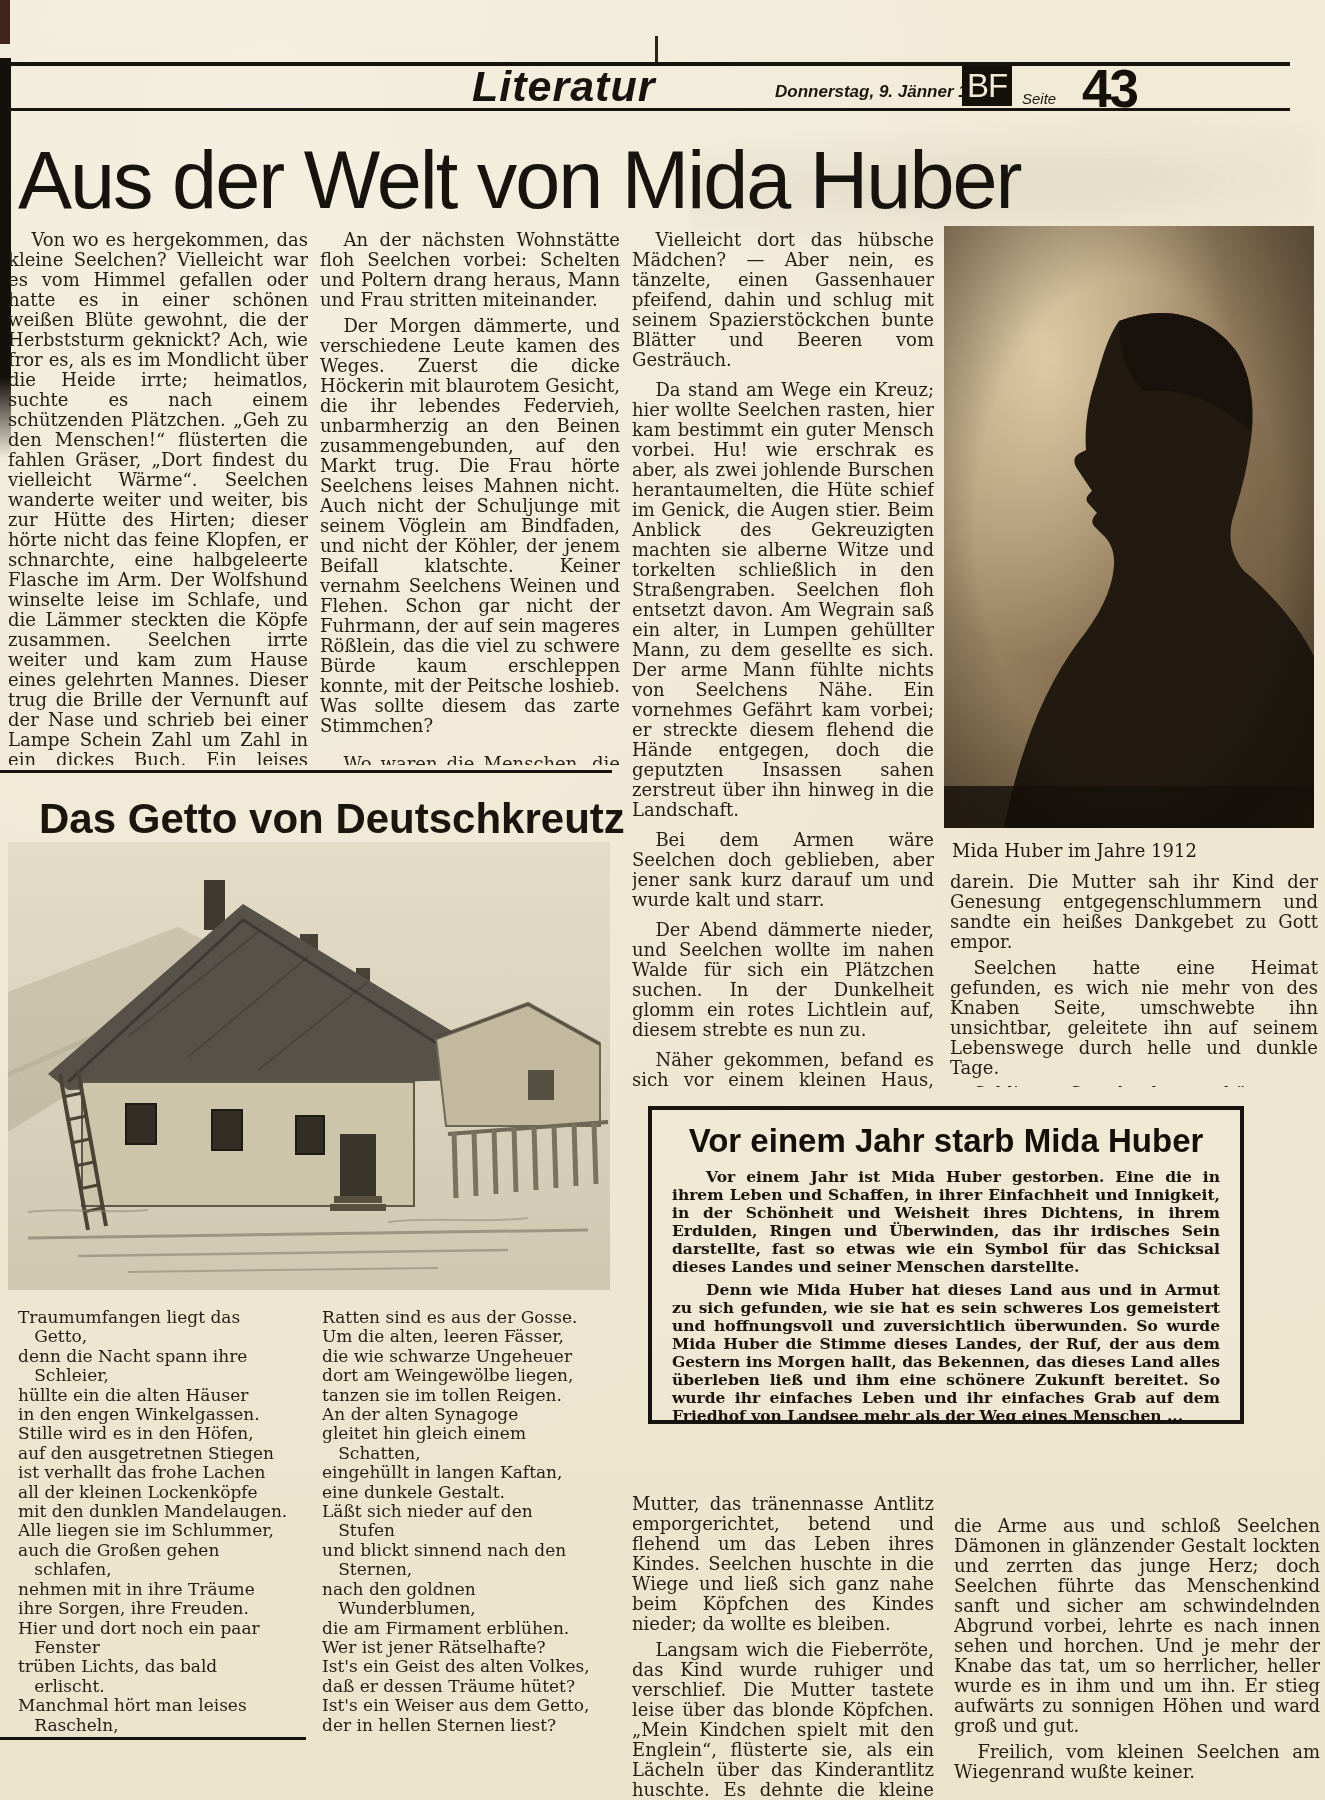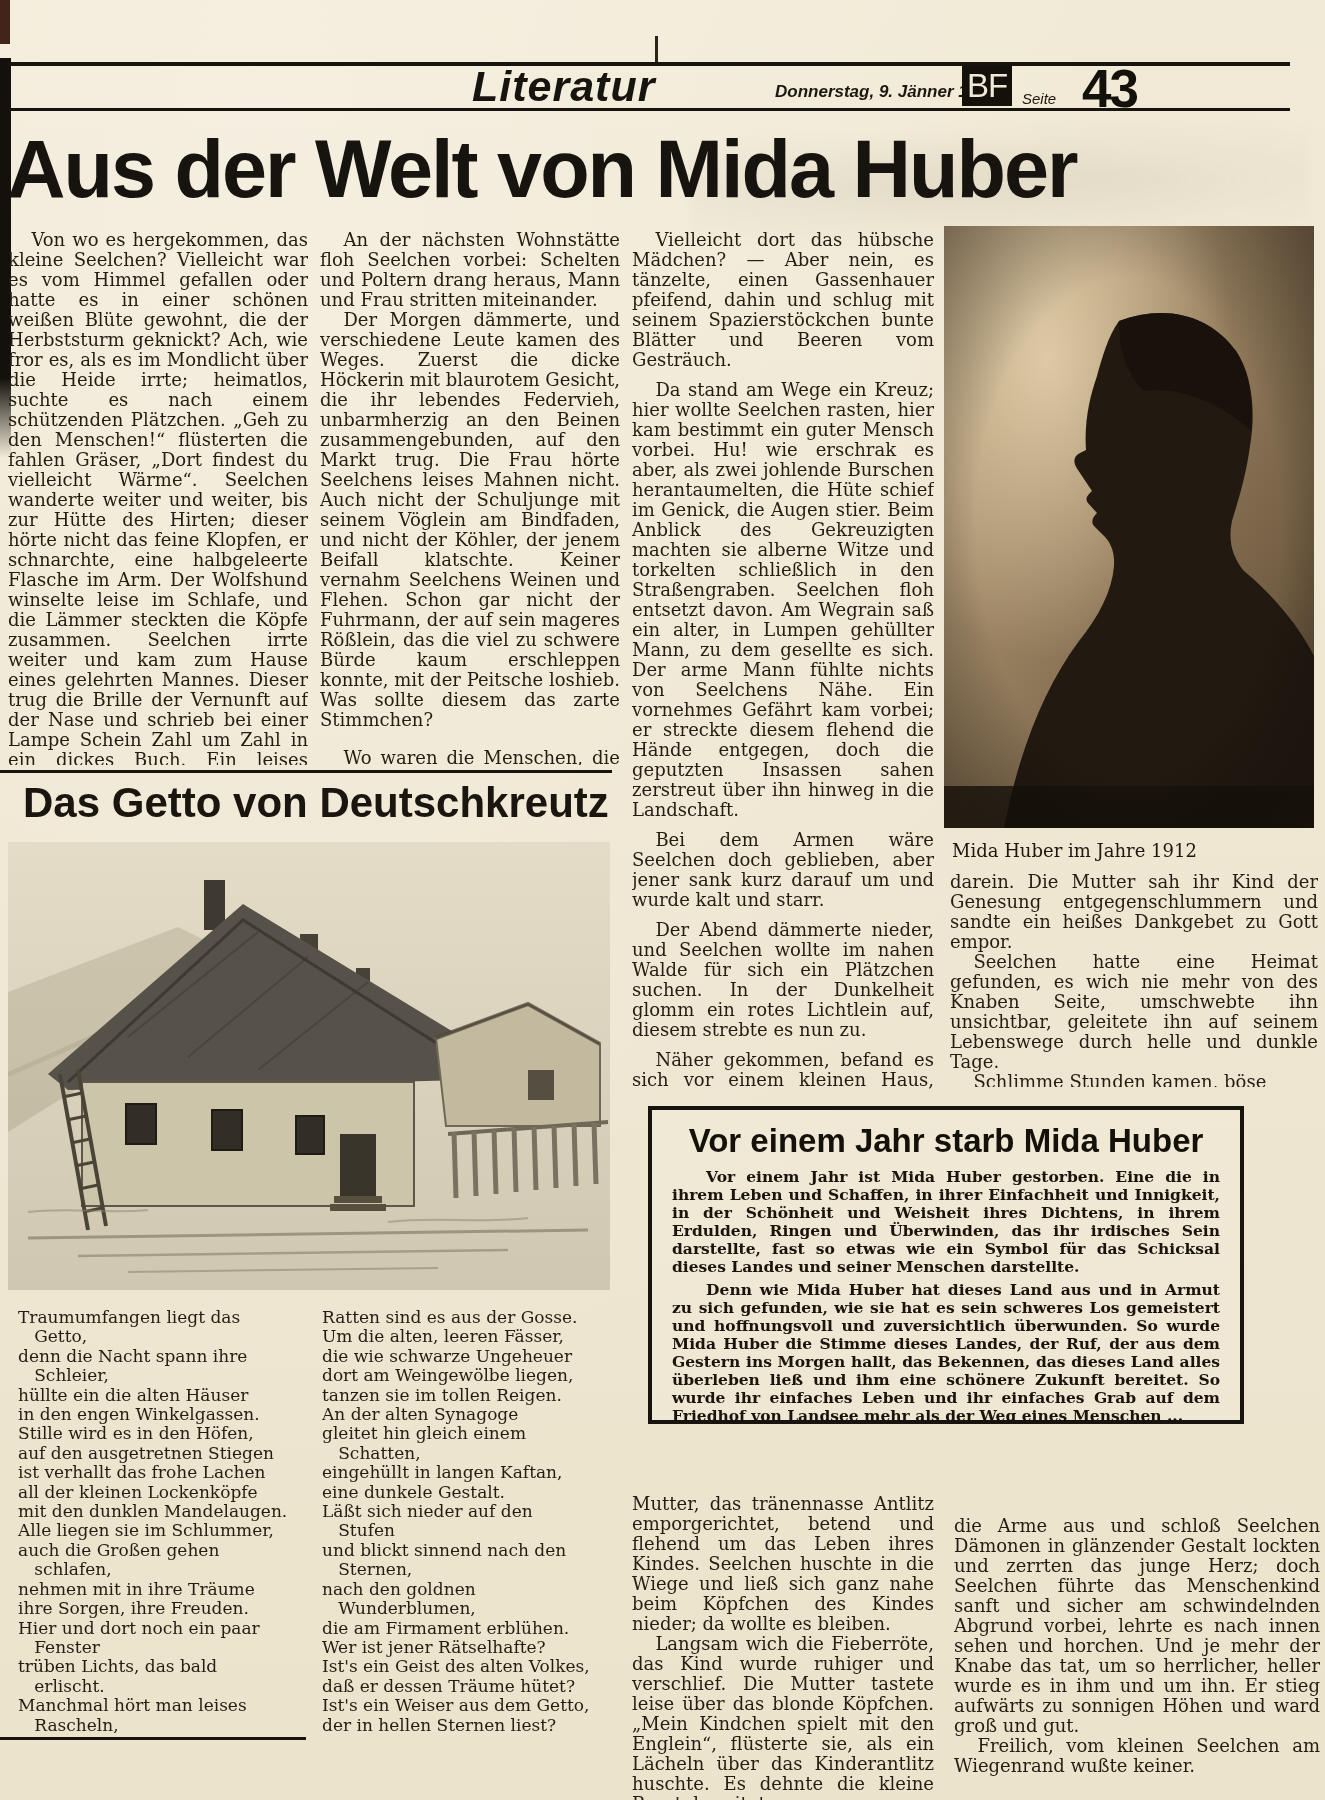--- a/index.html
+++ b/index.html
@@ -30,36 +30,36 @@
   }
   .seite{
     font-family:"Liberation Sans","DejaVu Sans",sans-serif;
     font-style:italic;font-size:15px;font-weight:400;color:#1c1710;
   }
   .pagenum{
     font-family:"Liberation Sans","DejaVu Sans",sans-serif;
     font-weight:700;font-size:53px;color:#14100a;letter-spacing:-2px;margin-left:24px;
   }
   .main-headline{
-    margin:5px;font-family:"Liberation Sans","DejaVu Sans",sans-serif;
-    font-weight:700;font-size:81px;letter-spacing:-2px;color:#17130e;white-space:nowrap;
+    margin:16px;font-family:"Liberation Sans","DejaVu Sans",sans-serif;
+    font-weight:400;font-size:81px;letter-spacing:-2px;color:#17130e;white-space:nowrap;
   }
   
   .bodycol{font-size:18px;line-height:20px;text-align:justify;}
   .bodycol p{margin:0;text-indent:1.3em;}
-  .bodycol p + p{}
+  .bodycol p + p{margin-top:6px;}
   .bodycol p.noindent{text-indent:0;}
   .bodycol p.sp{margin-top:18px;}
   .col3 p + p{margin-top:10px;}
   
   .photo-frame{overflow:hidden;background:#6b5844;}
   .photo-caption{font-weight:400;font-size:18px;color:#1d1710;}
   
   .getto-headline{
-    margin:1px;font-family:"Liberation Sans","DejaVu Sans",sans-serif;
+    margin:17px;font-family:"Liberation Sans","DejaVu Sans",sans-serif;
     font-weight:700;font-size:42px;letter-spacing:0px;color:#1a150e;white-space:nowrap;
   }
   .poem{font-size:17px;line-height:19.4px;white-space:pre-wrap;color:#241d13;}
   
   .memorial-box{
     border:4px solid #17130e;background:rgba(244,238,222,.35);
     box-sizing:border-box;padding:8px 20px 6px 20px;overflow:hidden;
   }
   .memorial-headline{
     margin:4px 0 8px 0;text-align:center;

